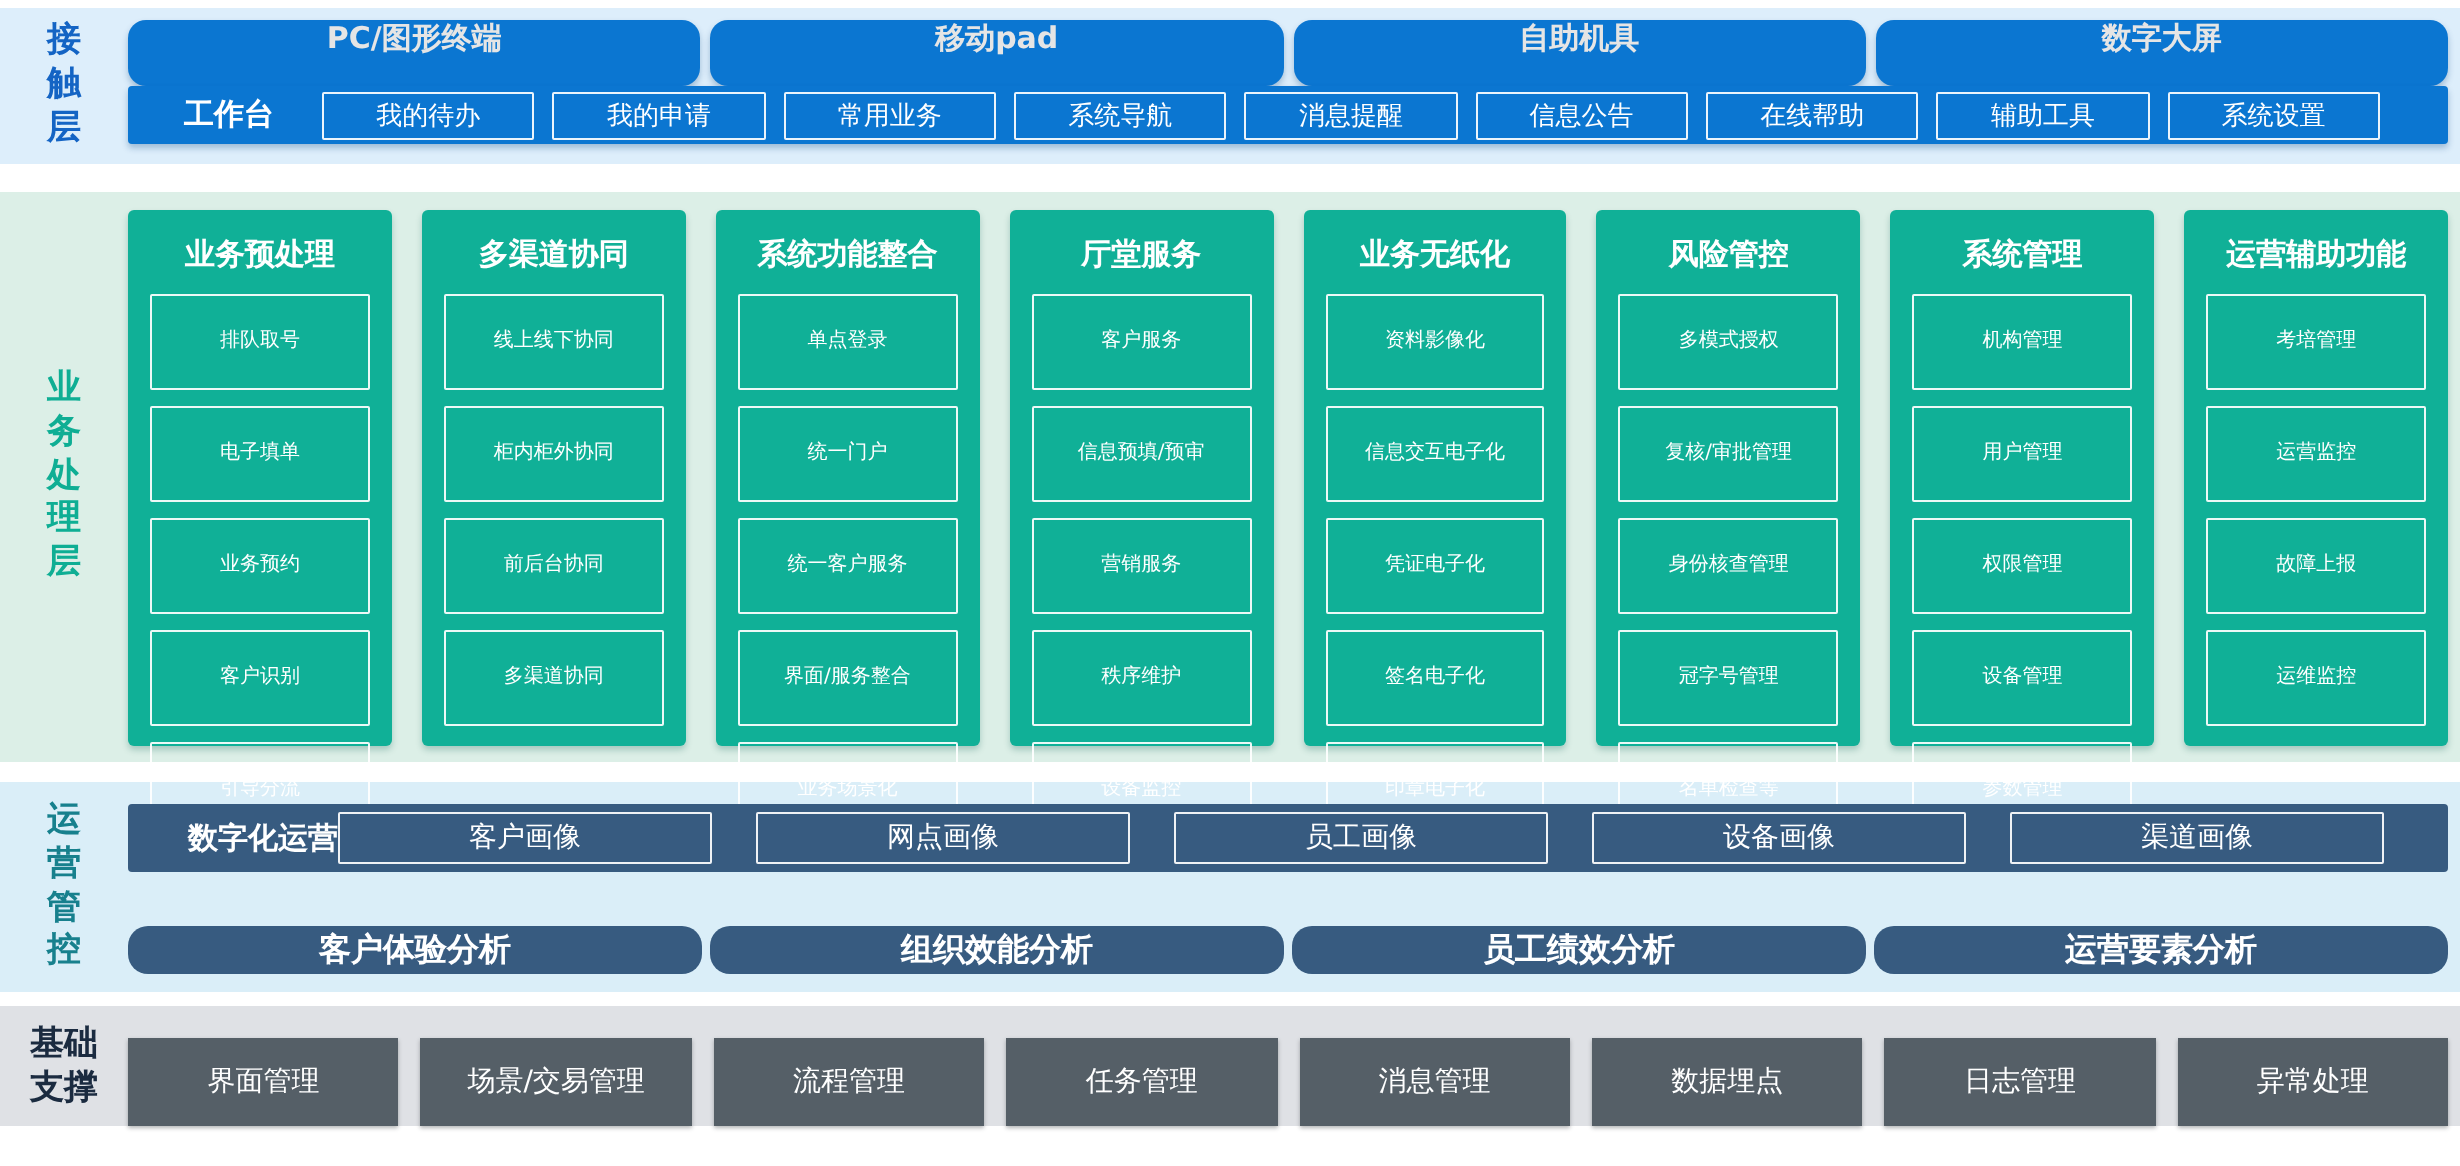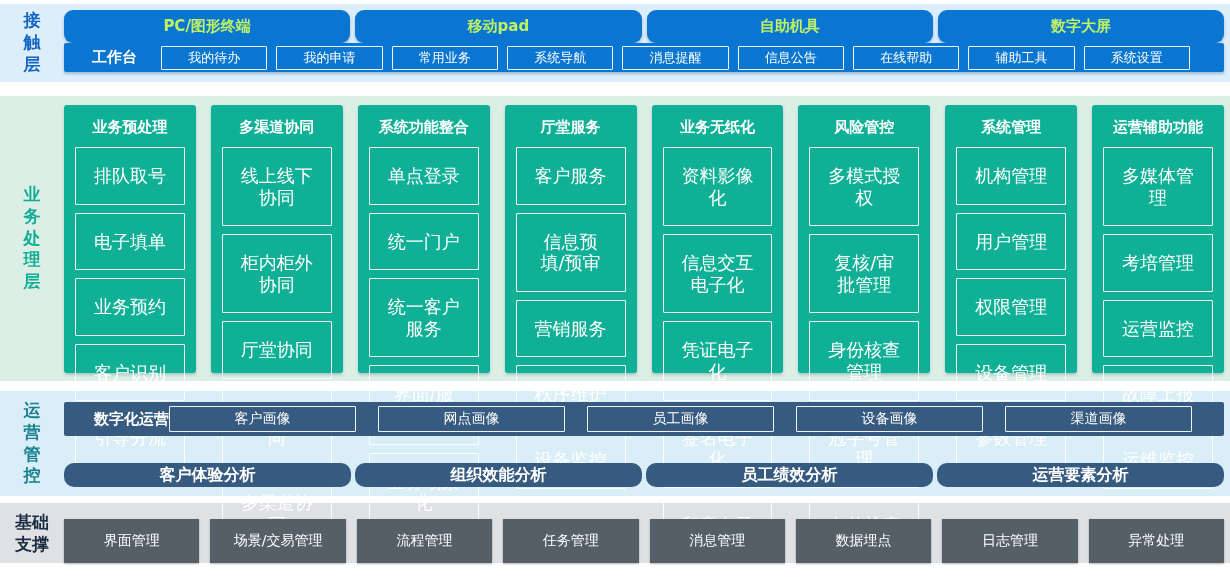--- a/index.html
+++ b/index.html
@@ -15,38 +15,38 @@
   .vtext2 { width: 40px; font-size: 17px; line-height: 1.3; word-break: break-all; text-align: center; }
   .lbl-blue  { color: var(--label_blue, #1464c4); }
   .lbl-green { color: var(--label_green, #0fae94); }
   .lbl-teal  { color: var(--label_teal, #17808d); }
   .lbl-dark  { color: var(--label_dark, #1b2b40); }
 
   
   .band-contact { background: var(--band_blue, #ddeefb); height: 78px; margin-top: 4px; margin-bottom: 14px; }
   .contact-content { flex: 1; display: flex; flex-direction: column; justify-content: space-between; padding: 6px 6px 10px 0; }
   .channel-row { display: flex; gap: 5px; height: 37px; }
-  .channel-box { flex: 1; background: var(--blue, #0b76d1); border-radius: 9px; color: #bef264; font-weight: bold; font-size: 15px;
-                 display: flex; align-items: center; justify-content: center; box-shadow: 0 2px 3px rgba(10,70,130,.3); }
+  .channel-box { flex: 1; background: var(--blue, #0b76d1); border-radius: 9px; color: #e5e5e5; font-weight: bold; font-size: 15px;
+                 display: flex; align-items: flex-start; justify-content: center; box-shadow: 0 2px 3px rgba(10,70,130,.3); }
   .workbench-bar { height: 32px; background: var(--blue, #0b76d1); border-radius: 2px; display: flex; align-items: center;
                    padding: 0 34px 0 28px; box-shadow: 0 2px 3px rgba(10,70,130,.3); }
   .workbench-label { color: #fff; font-weight: bold; font-size: 15px; margin-right: 24px; white-space: nowrap; }
   .workbench-items { flex: 1; display: flex; gap: 9px; }
   .outline-box { border: 1px solid rgba(255,255,255,.92); color: #fff; display: flex; align-items: center; justify-content: center;
                  text-align: center; border-radius: 1px; }
   .workbench-items .outline-box { flex: 1; height: 24px; font-size: 13px; }
 
   
   .band-business { background: var(--band_green, #dcefe7); height: 285px; margin-bottom: 10px; }
   .columns { flex: 1; display: flex; gap: 15px; padding: 9px 6px 8px 0; }
   .column { flex: 1; background: var(--teal, #10b097); border-radius: 3px; display: flex; flex-direction: column;
             padding: 9px 11px 13px; box-shadow: 0 2px 3px rgba(0,90,75,.25); }
   .column-title { color: #fff; font-weight: bold; font-size: 15px; text-align: center; padding: 4px 0 10px; white-space: nowrap; }
   .column-items { flex: 1; display: flex; flex-direction: column; justify-content: space-between; gap: 8px; }
-  .col-item { min-height: 33px; font-size: 18px; line-height: 1.2; padding: 17px; }
+  .col-item { min-height: 33px; font-size: 10px; line-height: 1.2; padding: 17px; }
 
   
   .band-operations { background: var(--band_lightblue, #daeef8); height: 105px; margin-bottom: 7px; }
   .ops-content { flex: 1; display: flex; flex-direction: column; justify-content: space-between; padding: 11px 6px 9px 0; }
   .digital-bar { height: 34px; background: var(--slate, #375b80); border-radius: 2px; display: flex; align-items: center;
                  padding: 0 32px 0 30px; }
   .digital-label { color: #fff; font-weight: bold; font-size: 15px; white-space: nowrap; }
   .digital-items { flex: 1; display: flex; gap: 22px; }
   .digital-items .outline-box { flex: 1; height: 26px; font-size: 14px; }
   .analysis-row { display: flex; gap: 4px; height: 24px; }
@@ -151,23 +151,20 @@
           <div class="column-title">多渠道协同</div>
           <div class="column-items">
 
           <div class="outline-box col-item">
                 <span>线上线下协同</span>
               </div>
             <div class="outline-box col-item">
                 <span>柜内柜外协同</span>
               </div>
             <div class="outline-box col-item">
-                <span>厅堂协同</span>
-              </div>
-            <div class="outline-box col-item">
                 <span>前后台协同</span>
               </div>
             <div class="outline-box col-item">
                 <span>多渠道协同</span>
               </div>
           </div>
         </div>
         <div class="column">
           <div class="column-title">系统功能整合</div>
           <div class="column-items">
@@ -270,23 +267,20 @@
               </div>
             <div class="outline-box col-item">
                 <span>参数管理</span>
               </div>
           </div>
         </div>
         <div class="column">
           <div class="column-title">运营辅助功能</div>
           <div class="column-items">
 
-          <div class="outline-box col-item">
-                <span>多媒体管理</span>
-              </div>
             <div class="outline-box col-item">
                 <span>考培管理</span>
               </div>
             <div class="outline-box col-item">
                 <span>运营监控</span>
               </div>
             <div class="outline-box col-item">
                 <span>故障上报</span>
               </div>
             <div class="outline-box col-item">

